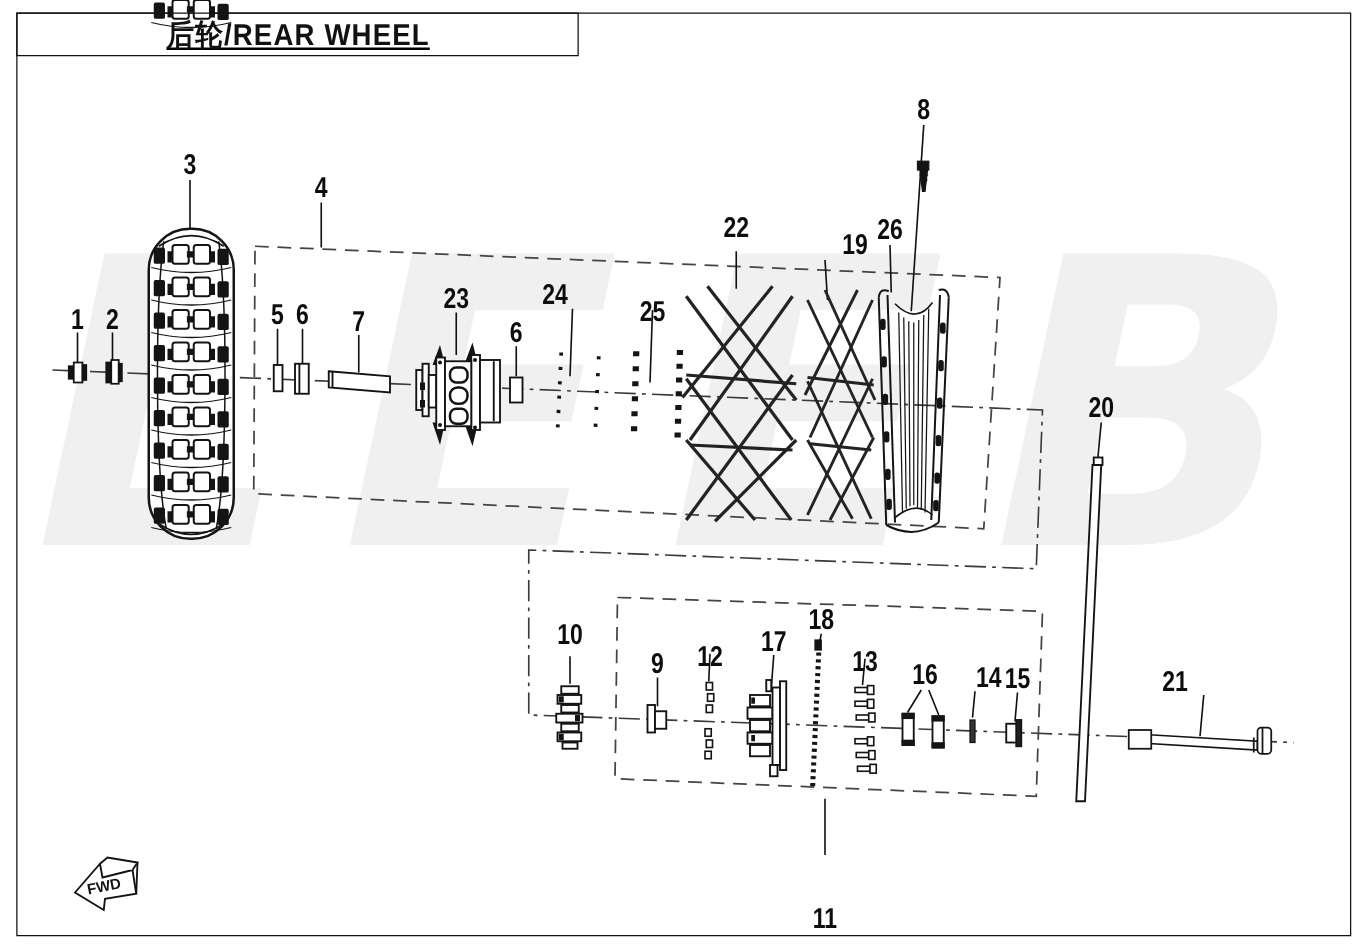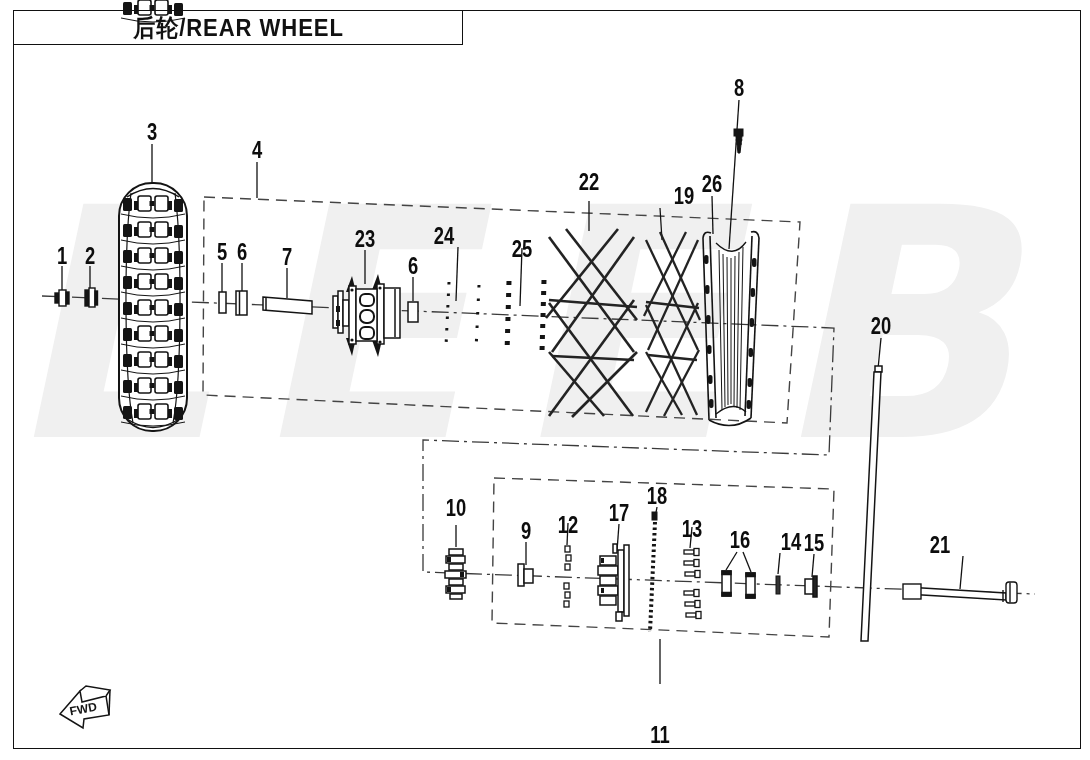--- a/index.html
+++ b/index.html
@@ -9,21 +9,21 @@
   #wm-brand{position:absolute;left:28px;top:196px;z-index:0;
             font-family:"DejaVu Sans",sans-serif;font-weight:bold;font-size:320px;line-height:260px;
             color:#f0f0f0;letter-spacing:42px;transform:skewX(-12deg);white-space:nowrap;user-select:none;}
   #wm-url{position:absolute;left:492px;top:496px;z-index:0;
           font-family:"Liberation Serif",serif;font-style:italic;font-size:44px;
           color:#d9dcdd;letter-spacing:9px;white-space:nowrap;user-select:none;}
   
   #page-border{position:absolute;left:13px;top:10px;width:1066px;height:737px;
                border:1.6px solid #111;z-index:1;}
   #title-box{position:absolute;left:13px;top:10px;width:448px;height:33px;
-             border:1.6px solid #111;z-index:3;display:flex;align-items:center;justify-content:center;}
+             border:1.6px solid #111;z-index:3;display:flex;align-items:center;justify-content:center;text-decoration:underline;}
   #title-box .t{font-weight:bold;font-size:24px;color:#111;letter-spacing:1px;
                 transform:scaleX(.92);white-space:nowrap;}
   
   #art{position:absolute;left:0;top:0;z-index:2;}
   
   .callout{position:absolute;z-index:4;transform:translate(-50%,-50%);
            font-weight:bold;font-size:23px;color:#0d0d0d;line-height:1;}
   .callout .cx{display:inline-block;transform:scaleX(.8);}
 </style>
 </head>

